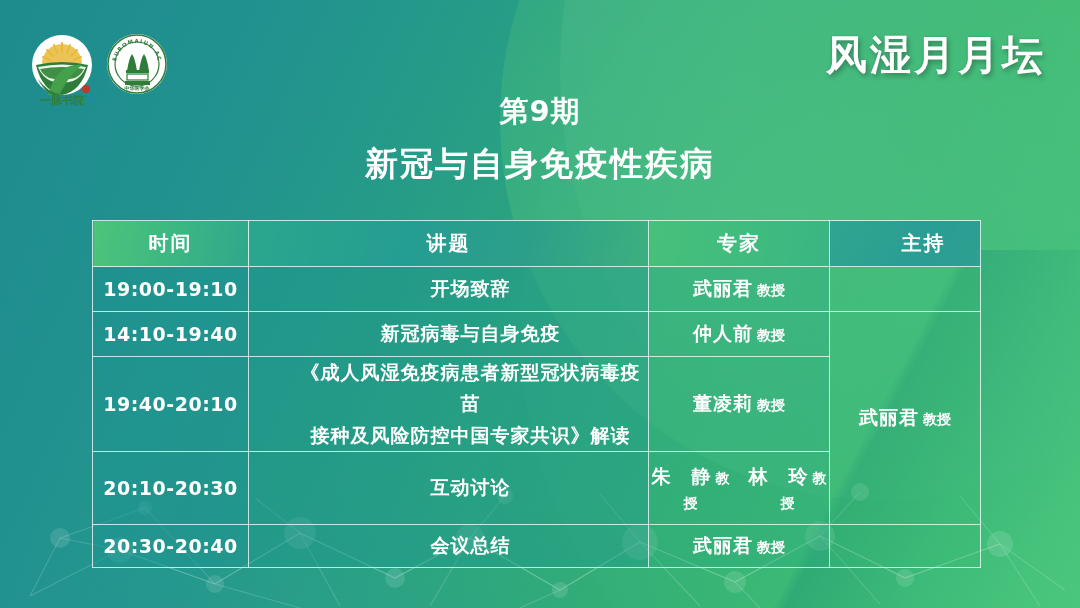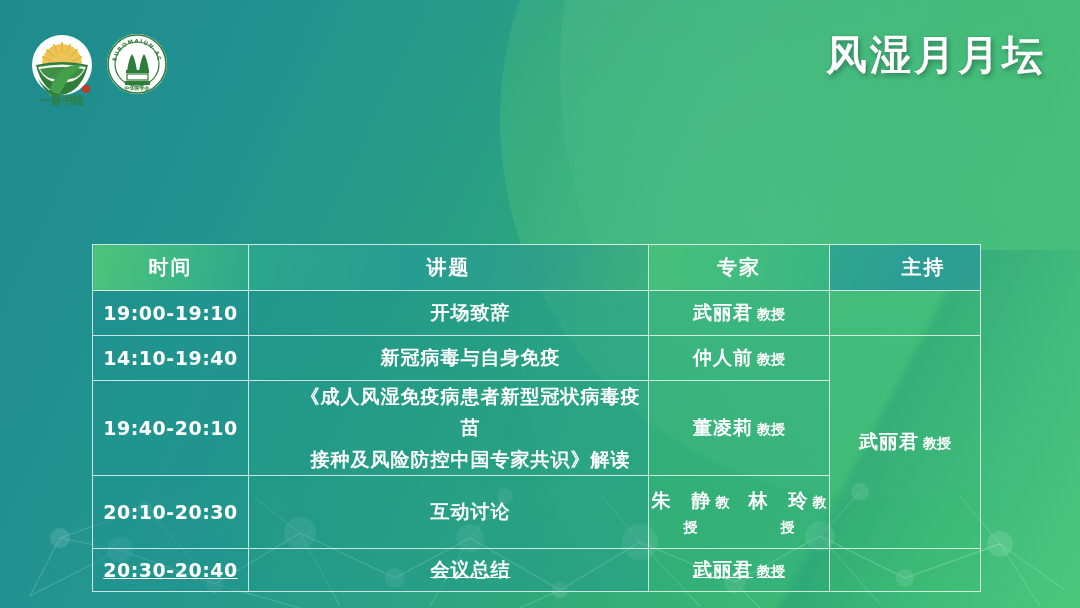--- a/index.html
+++ b/index.html
@@ -100,21 +100,21 @@
   }
   .topic-line {
     margin-top: 14px;
     font-size: 33px; font-weight: bold; letter-spacing: 2px;
     font-family: "DejaVu Sans", "Liberation Sans", sans-serif;
   }
 
   
   .agenda {
     position: absolute;
-    left: 92px; top: 244px;
+    left: 92px; top: 220px;
     width: 888px; height: 310px;
   }
   table.agenda-table {
     width: 100%; height: 100%;
     border-collapse: collapse;
     table-layout: fixed;
     color: #ffffff;
   }
   table.agenda-table td, table.agenda-table th {
     border: 1px solid rgba(255,255,255,0.75);
@@ -144,21 +144,21 @@
   }
   td.time  { background: rgba(31,148,144,0.55); font-size: 19px; letter-spacing: 0.5px; }
   td.topic { background: rgba(31,150,141,0.42); padding-left: 44px; }
   td.spk   { background: rgba(45,170,125,0.34); }
   td.host  { background: rgba(60,190,110,0.20); }
 
   .row-h1 td { height: 45px; }
   .row-h2 td { height: 45px; }
   .row-h3 td { height: 80px; }
   .row-h4 td { height: 73px; }
-  .row-h5 td { height: 43px; text-decoration: underline; }
+  .row-h5 td { height: 43px; }
 
   .topic-multiline { line-height: 1.65; font-size: 19px; }
   .topic-multiline span { display: block; }
 
   .prof {
     font-size: 14px; font-weight: bold;
     margin-left: 4px; letter-spacing: 0;
   }
   .spk-stack { display: flex; flex-direction: row; gap: 14px; }
   .spk-stack .spk-line { display: block; }
@@ -254,20 +254,24 @@
         <rect x="20" y="37" width="23" height="3"></rect>
         <rect x="21" y="41" width="21" height="6" fill="none" stroke="#2f7d3a" stroke-width="1.2"></rect>
         <rect x="19" y="48" width="25" height="4"></rect>
       </g>
       <text x="31" y="57" font-size="5" fill="#2f7d3a" text-anchor="middle" font-family="DejaVu Sans, sans-serif" font-weight="bold">中华医学会</text>
     </svg>
   </div>
 
   <div class="brand-title">风湿月月坛</div>
 
+  <div class="center-title">
+    <div class="issue-line">第9期</div>
+    <div class="topic-line">新冠与自身免疫性疾病</div>
+  </div>
 
   <div class="agenda">
     <table class="agenda-table">
       <colgroup>
         <col class="c-time">
           <col class="c-topic">
           <col class="c-spk">
           <col class="c-host">
       </colgroup>
       <thead>

